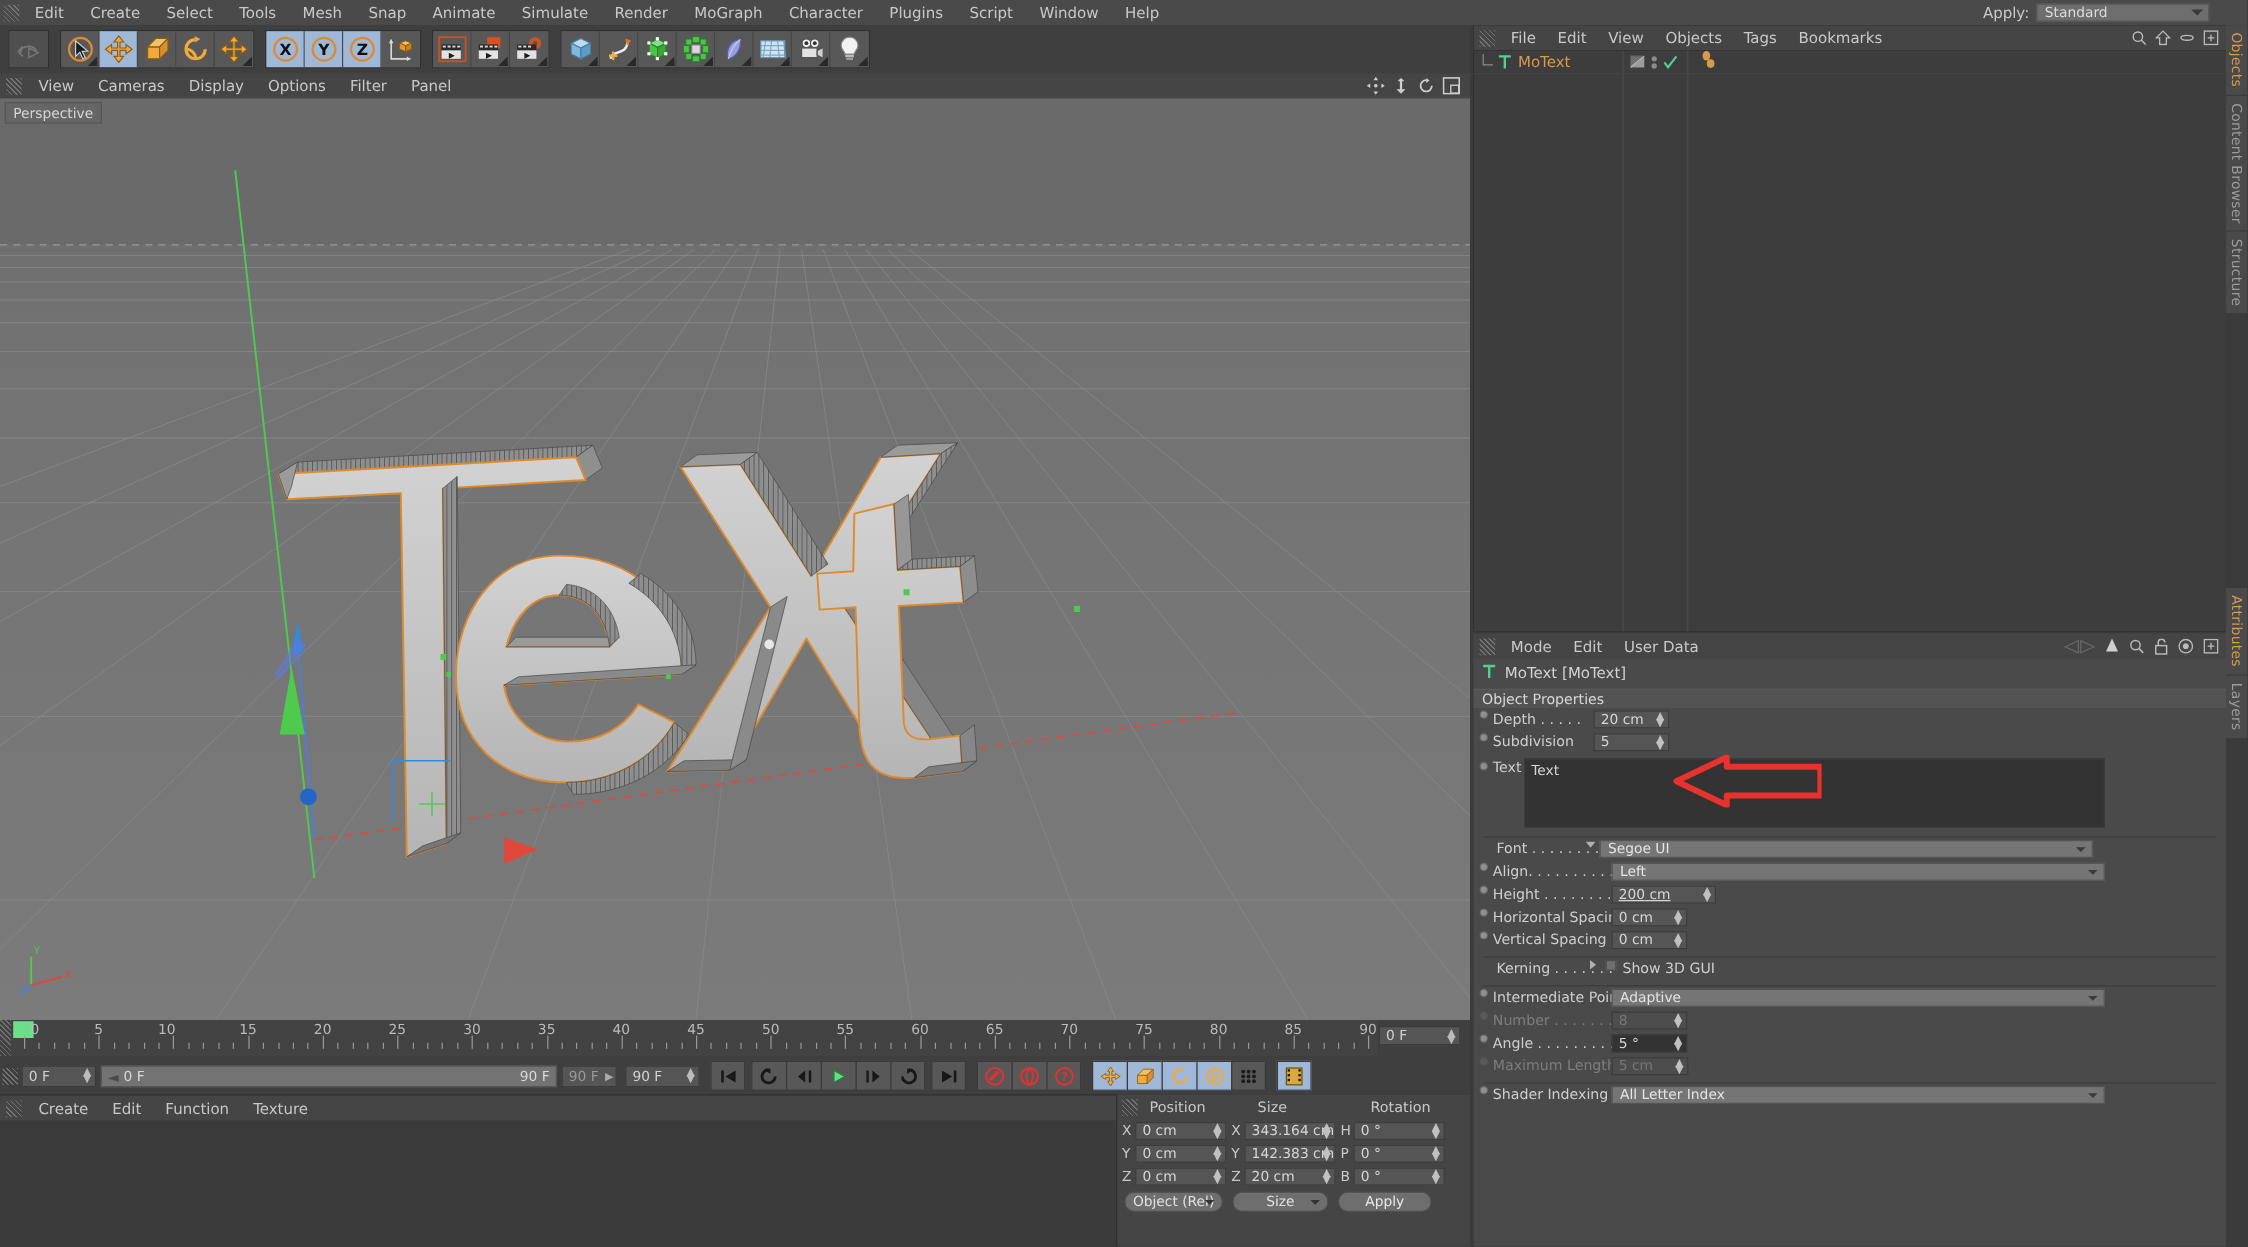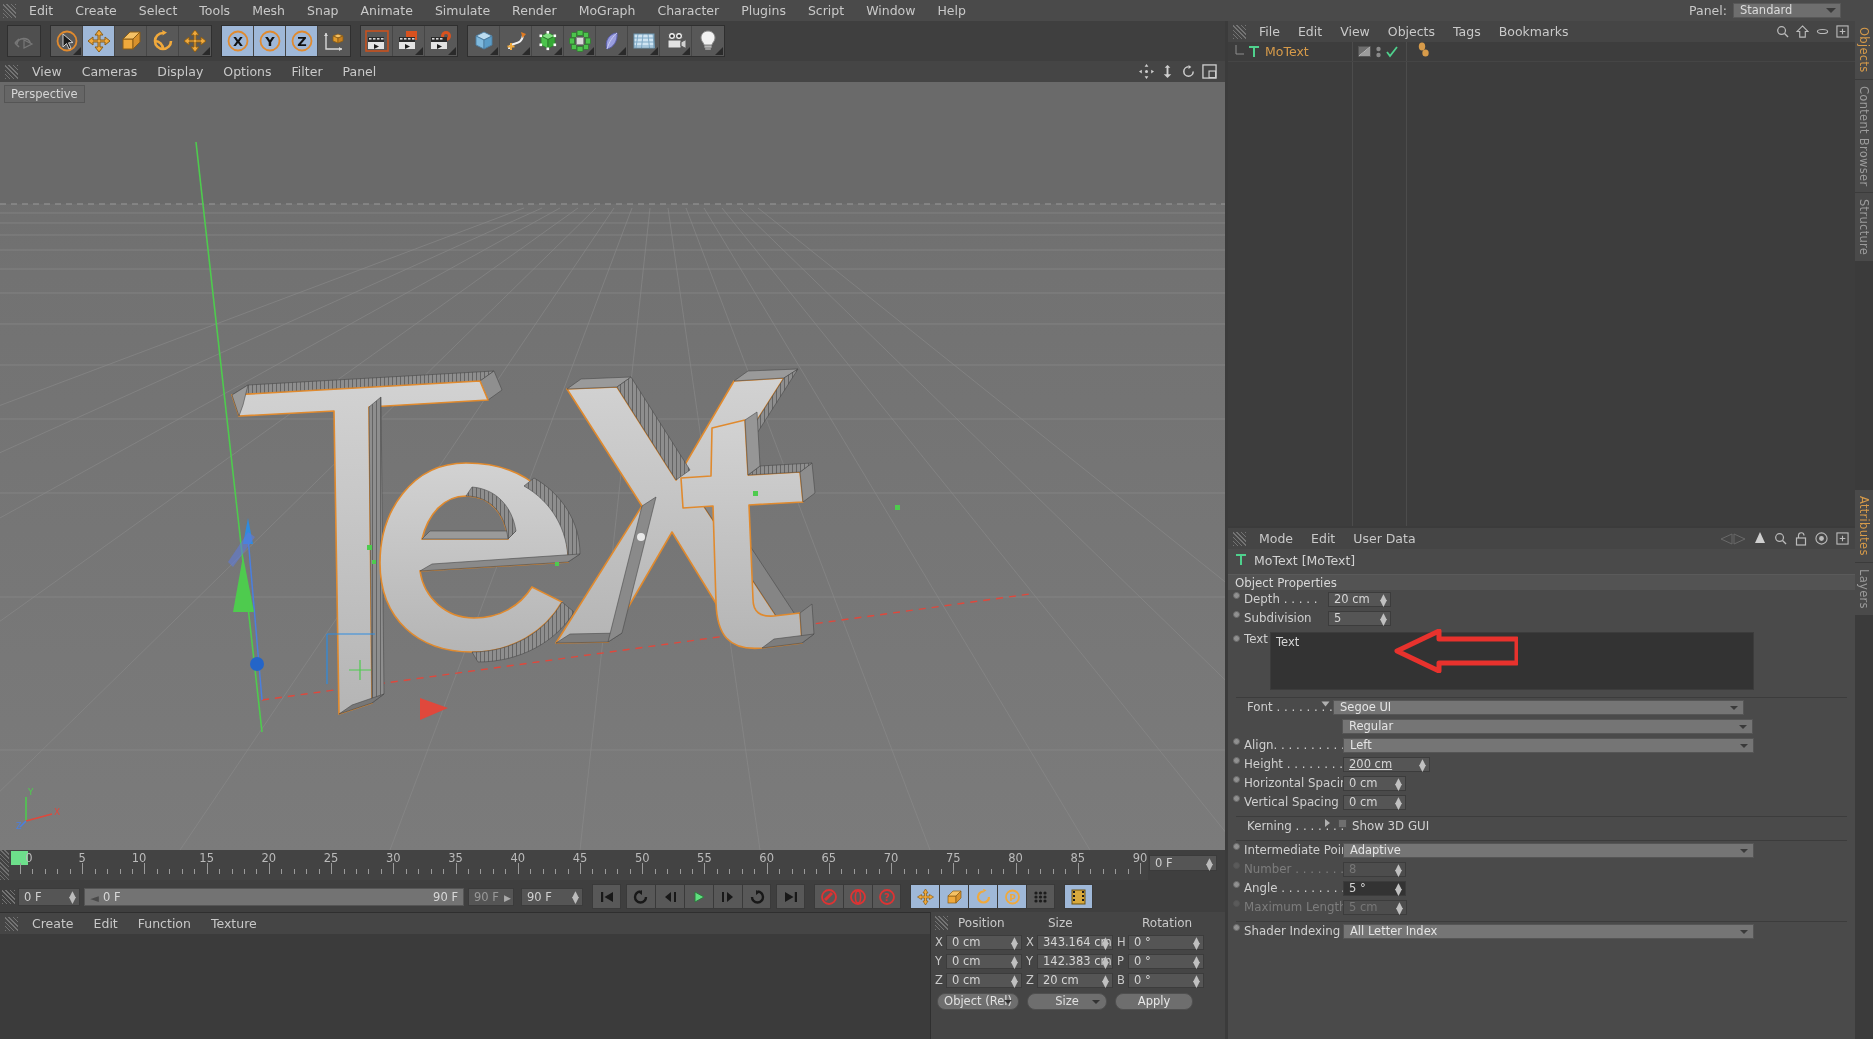--- a/index.html
+++ b/index.html
@@ -16,21 +16,21 @@
   .topbar{
     position:absolute; top:0; left:0; width:1873px; height:21px;
     background:#4a4a4a; display:flex; align-items:center;
   }
   .topbar .mi{
     padding:0 11px; height:21px; line-height:21px; color:#c9c9c9; font-size:12.5px; white-space:nowrap;
   }
   .layout-wrap{ margin-left:auto; display:flex; align-items:center; padding-right:32px; }
   .layout-lbl{ color:#c9c9c9; font-size:12.5px; margin-right:6px;}
   .layout-sel{
-    width:108px; height:15px; background:#6e6e6e; border:1px solid #585858;
+    width:144px; height:15px; background:#6e6e6e; border:1px solid #585858;
     color:#dcdcdc; font-size:11.5px; line-height:13px; padding-left:6px; position:relative;
     display:flex; align-items:center;
   }
   .layout-sel .car{ position:absolute; right:4px; top:4px; width:0;height:0;
     border-left:5px solid transparent;border-right:5px solid transparent;border-top:5px solid #3a3a3a;}
 
   
   .toolbar{
     position:absolute; top:21px; left:0; width:1225px; height:40px; background:#3f3f3f;
     display:flex; align-items:center; padding-left:3px;
@@ -173,21 +173,21 @@
   <div class="mi">Animate</div>
   <div class="mi">Simulate</div>
   <div class="mi">Render</div>
   <div class="mi">MoGraph</div>
   <div class="mi">Character</div>
   <div class="mi">Plugins</div>
   <div class="mi">Script</div>
   <div class="mi">Window</div>
   <div class="mi">Help</div>
   <div class="layout-wrap">
-    <span class="layout-lbl">Panel:</span>
+    <span class="layout-lbl">Apply:</span>
     <div class="layout-sel">
       <span>Standard</span>
       <span class="car"></span>
     </div>
   </div>
 </div>
 
 <div class="toolbar">
 
   <div class="tgroup" style="margin-left:4px;">
@@ -1057,27 +1057,20 @@
 
   <div class="prow">
     <span class="plbl" style="width:90px;padding-left:14px;">Font . . . . . . . . . .</span>
     <span style="width:0;height:0;border-left:5px solid #b0b0b0;border-top:4px solid transparent;border-bottom:4px solid transparent;margin-right:5px;transform:rotate(90deg);"></span>
     <div class="pdd" style="width:411px;">
       <span>Segoe UI</span>
       <span class="car"></span>
     </div>
   </div>
 
-  <div class="prow">
-    <span style="width:109px;"></span>
-    <div class="pdd" style="width:411px;">
-      <span>Regular</span>
-      <span class="car"></span>
-    </div>
-  </div>
 
   <div class="prow">
     <span class="dot"></span>
     <span class="plbl" style="width:99px;">Align. . . . . . . . . . .</span>
     <div class="pdd" style="width:411px;">
       <span>Left</span>
       <span class="car"></span>
     </div>
   </div>
 

